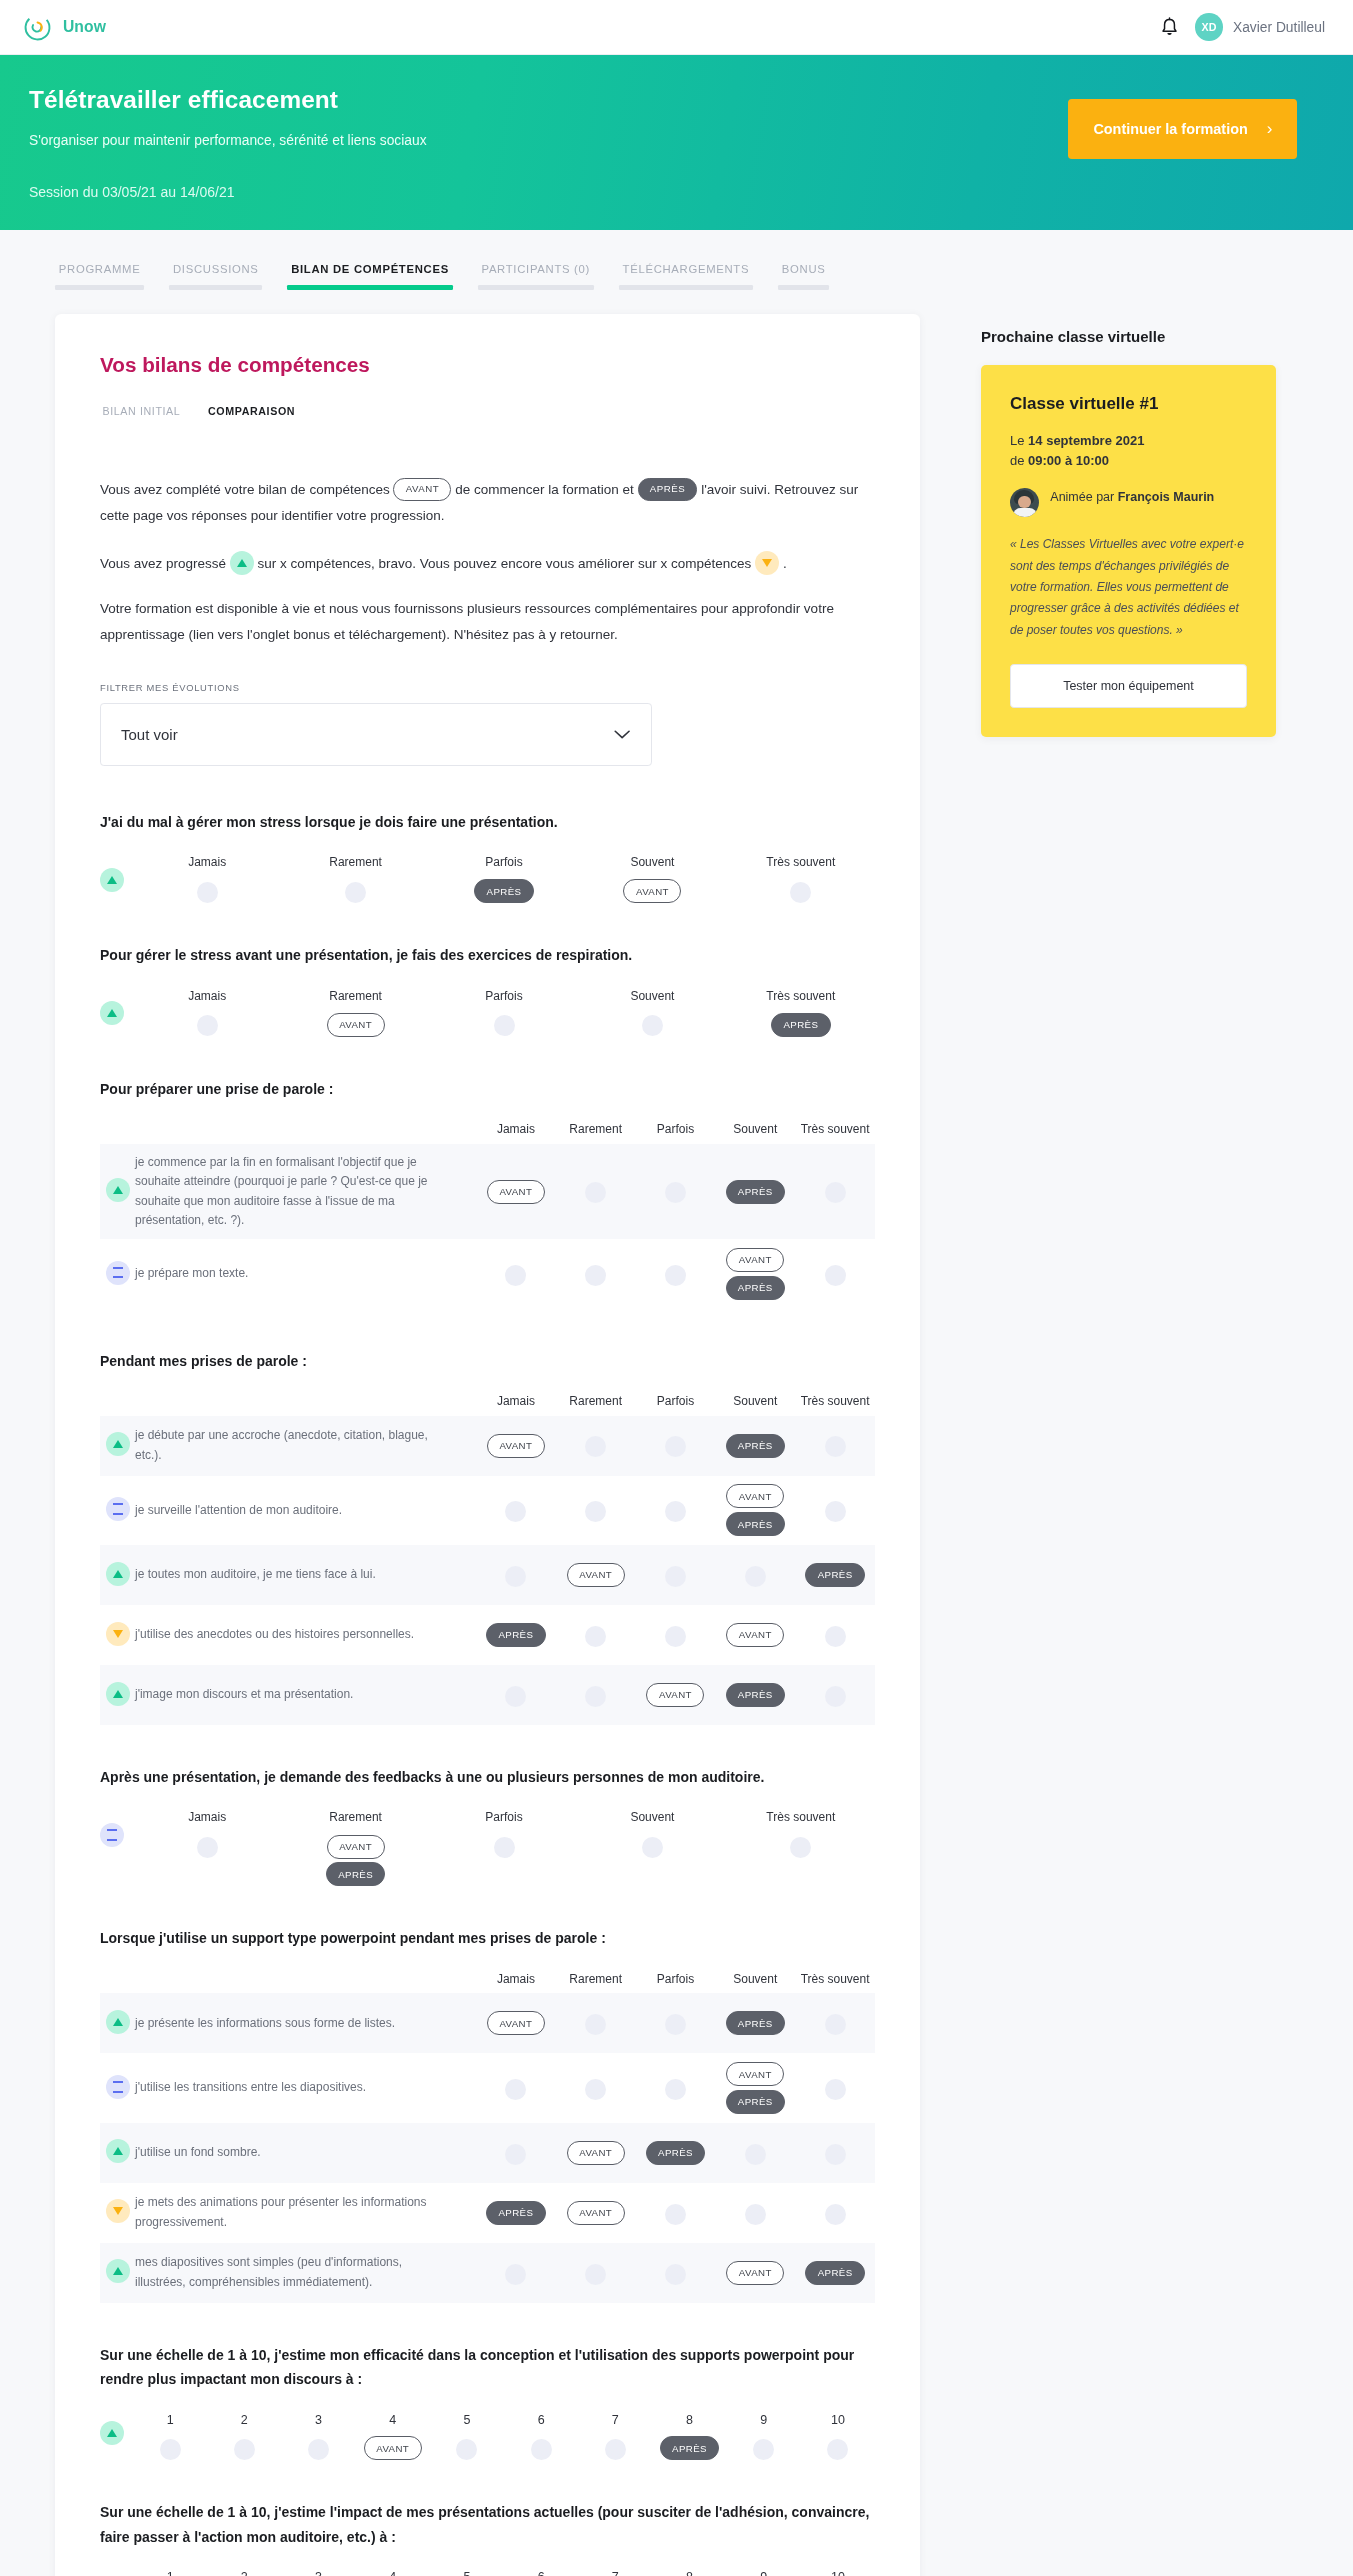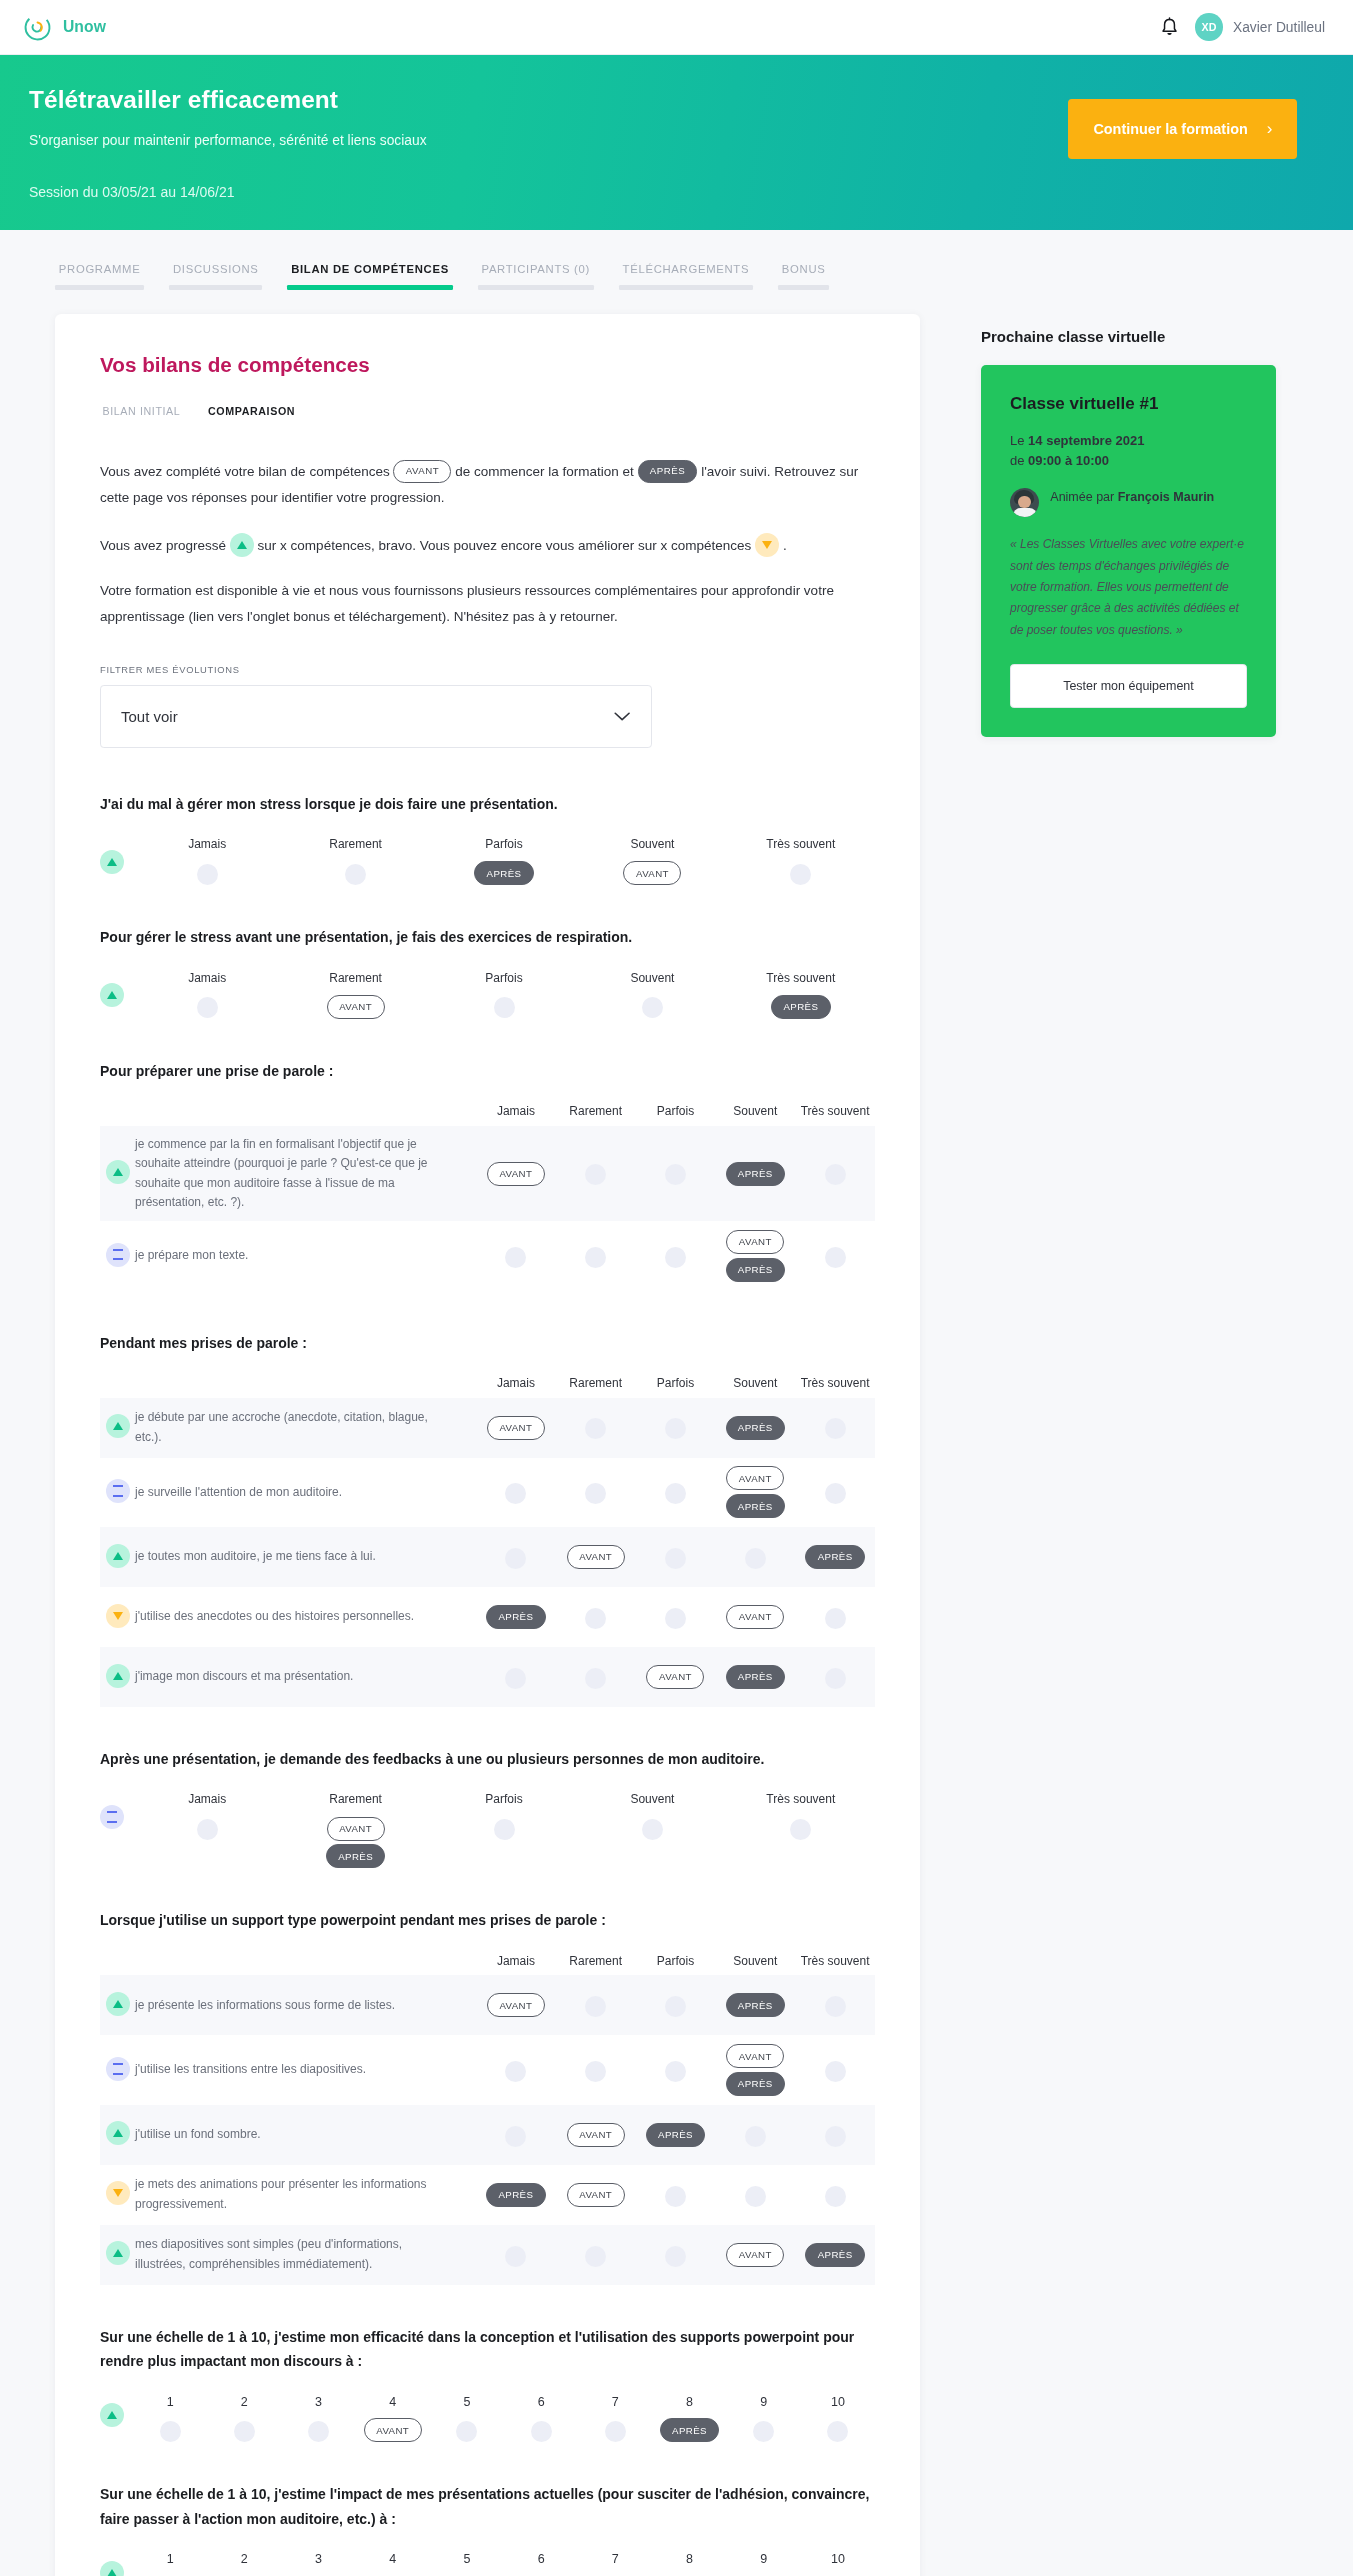--- a/index.html
+++ b/index.html
@@ -80,21 +80,21 @@
   }
   .main-card {
     width: 865px; background: #ffffff;
     border-radius: 6.3px; box-shadow: 0 1.9px 8.8px rgba(30,34,60,.055);
     padding: 39px 45px 49px 45px;
   }
   .side-col { width: 295px; margin-left: 61px; padding-top: 13.8px; }
 
   
   .card-title { font-size: 20.7px; font-weight: 700; color: #be185d; margin-bottom: 27.6px; }
-  .subtabs { display: flex; gap: 22.6px; margin-bottom: 35px; }
+  .subtabs { display: flex; gap: 22.6px; margin-bottom: 53px; }
   .subtab { cursor: pointer; }
   .subtab-label {
     font-size: 10.7px; letter-spacing: 0.6px; color: #a7adb8; text-transform: uppercase;
     padding: 0 2.5px 7.5px 2.5px; display: block; white-space: nowrap;
   }
   .subtab.active .subtab-label { color: #1b1d21; font-weight: 700; }
   .subtab-underline { height: 5px; background: #e2e4ea; border-radius: 1.3px; }
   .subtab.active .subtab-underline { background: #05cb8c; }
 
   .para {
@@ -197,21 +197,21 @@
   
   .ten-scale { display: flex; align-items: flex-start; }
   .ten-ind { flex: 0 0 33px; padding-top: 10px; }
   .ten-cols { flex: 1; display: flex; }
   .tcol { flex: 1; display: flex; flex-direction: column; align-items: center; }
   .tcol-label { font-size: 12.5px; color: #30333b; margin-bottom: 8.1px; }
 
   
   .side-heading { font-size: 15px; font-weight: 700; color: #1b1d21; margin-bottom: 20px; }
   .side-card {
-    background: #22c55e; border-radius: 5px;
+    background: #fde047; border-radius: 5px;
     box-shadow: 0 1.9px 8.8px rgba(30,34,60,.055);
     padding: 29px 29px 29px 29px;
   }
   .side-card-title { font-size: 17px; font-weight: 700; color: #1b1d21; margin-bottom: 17.5px; }
   .side-when { font-size: 13px; color: #30333b; line-height: 1.55; margin-bottom: 16.3px; }
   .side-when b { font-weight: 700; }
   .animator { display: flex; align-items: flex-start; gap: 11.3px; margin-bottom: 17.5px; }
   .animator-photo {
     width: 29px; height: 29px; border-radius: 50%; flex: 0 0 29px;
     background: #3d4b4f; position: relative; overflow: hidden;

